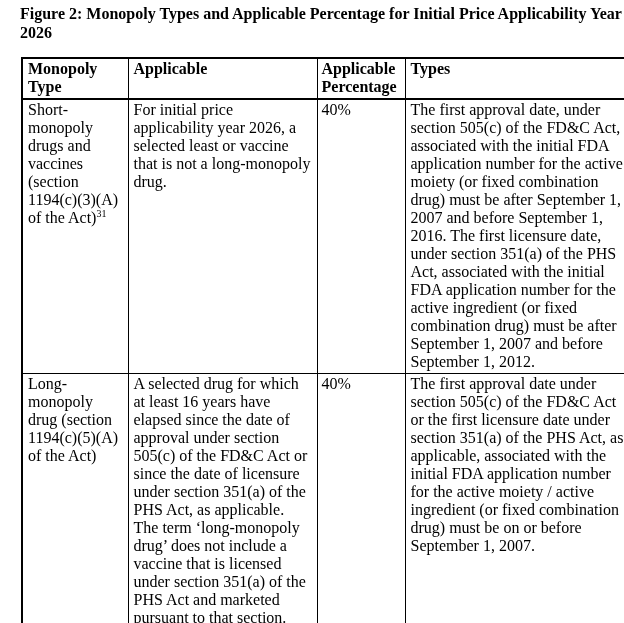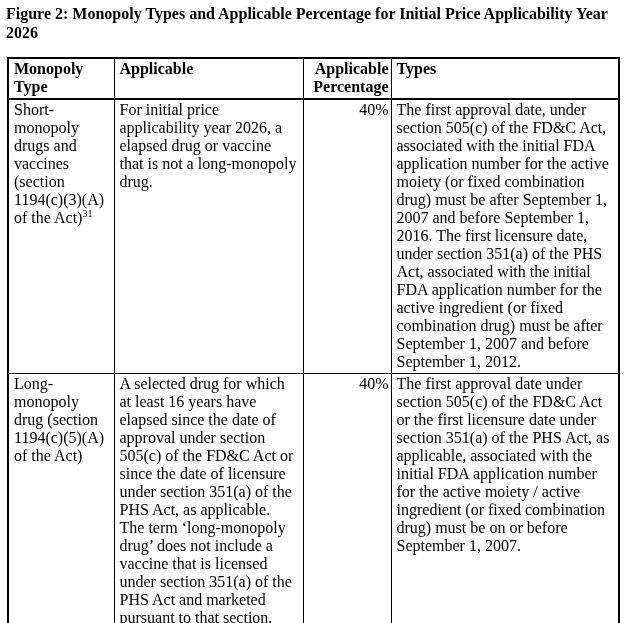--- a/index.html
+++ b/index.html
@@ -11,21 +11,21 @@
     overflow: hidden;
   }
   body {
     font-family: "Liberation Serif", "DejaVu Serif", serif;
     color: #000000;
   }
   .page {
     box-sizing: border-box;
     width: 624px;
     height: 623px;
-    padding: 4px 4px 0 6px;
+    padding: 4px 4px 0 20px;
   }
   .figure-title {
     font-weight: bold;
     font-size: 16px;
     line-height: 19px;
     width: 614px;
   }
   table.monopoly-table {
     border-collapse: collapse;
     table-layout: fixed;
@@ -49,21 +49,20 @@
     border-bottom: 2px solid #000000;
   }
   .monopoly-table col.c1 { width: 106px; }
   .monopoly-table col.c2 { width: 189px; }
   .monopoly-table col.c3 { width: 88px; }
   .monopoly-table col.c4 { width: 228px; }
   .monopoly-table td.pct-cell,
   .monopoly-table th.pct-header {
     padding-left: 4px;
     padding-right: 2px;
-    text-align: right;
   }
   tr.header-row { height: 38px; border-radius: 13px; }
   tr.row-short { height: 270px; }
   tr.row-long { height: 252px; }
   sup.footnote {
     font-size: 10px;
     line-height: 0;
     vertical-align: super;
   }
 </style>
@@ -88,21 +87,21 @@
       <tr class="header-row">
         <th>Monopoly Type</th>
         <th>Applicable</th>
         <th class="pct-header">Applicable Percentage</th>
         <th>Types</th>
       </tr>
     </thead>
     <tbody>
       <tr class="row-short">
         <td><span>Short-monopoly drugs and vaccines (section 1194(c)(3)(A) of the Act)</span><sup class="footnote">31</sup></td>
-        <td>For initial price applicability year 2026, a elapsed drug or vaccine that is not a long-monopoly drug.</td>
+        <td>For initial price applicability year 2026, a selected least or vaccine that is not a long-monopoly drug.</td>
         <td class="pct-cell">40%</td>
         <td>The first approval date, under section 505(c) of the FD&amp;C Act, associated with the initial FDA application number for the active moiety (or fixed combination drug) must be after September 1, 2007 and before September 1, 2016. The first licensure date, under section 351(a) of the PHS Act, associated with the initial FDA application number for the active ingredient (or fixed combination drug) must be after September 1, 2007 and before September 1, 2012.</td>
       </tr>
       <tr class="row-long">
         <td><span>Long-monopoly drug (section 1194(c)(5)(A) of the Act)</span><sup class="footnote"></sup></td>
         <td>A selected drug for which at least 16 years have elapsed since the date of approval under section 505(c) of the FD&amp;C Act or since the date of licensure under section 351(a) of the PHS Act, as applicable. The term ‘long-monopoly drug’ does not include a vaccine that is licensed under section 351(a) of the PHS Act and marketed pursuant to that section.</td>
         <td class="pct-cell">40%</td>
         <td>The first approval date under section 505(c) of the FD&amp;C Act or the first licensure date under section 351(a) of the PHS Act, as applicable, associated with the initial FDA application number for the active moiety / active ingredient (or fixed combination drug) must be on or before September 1, 2007.</td>
       </tr>
     </tbody>

